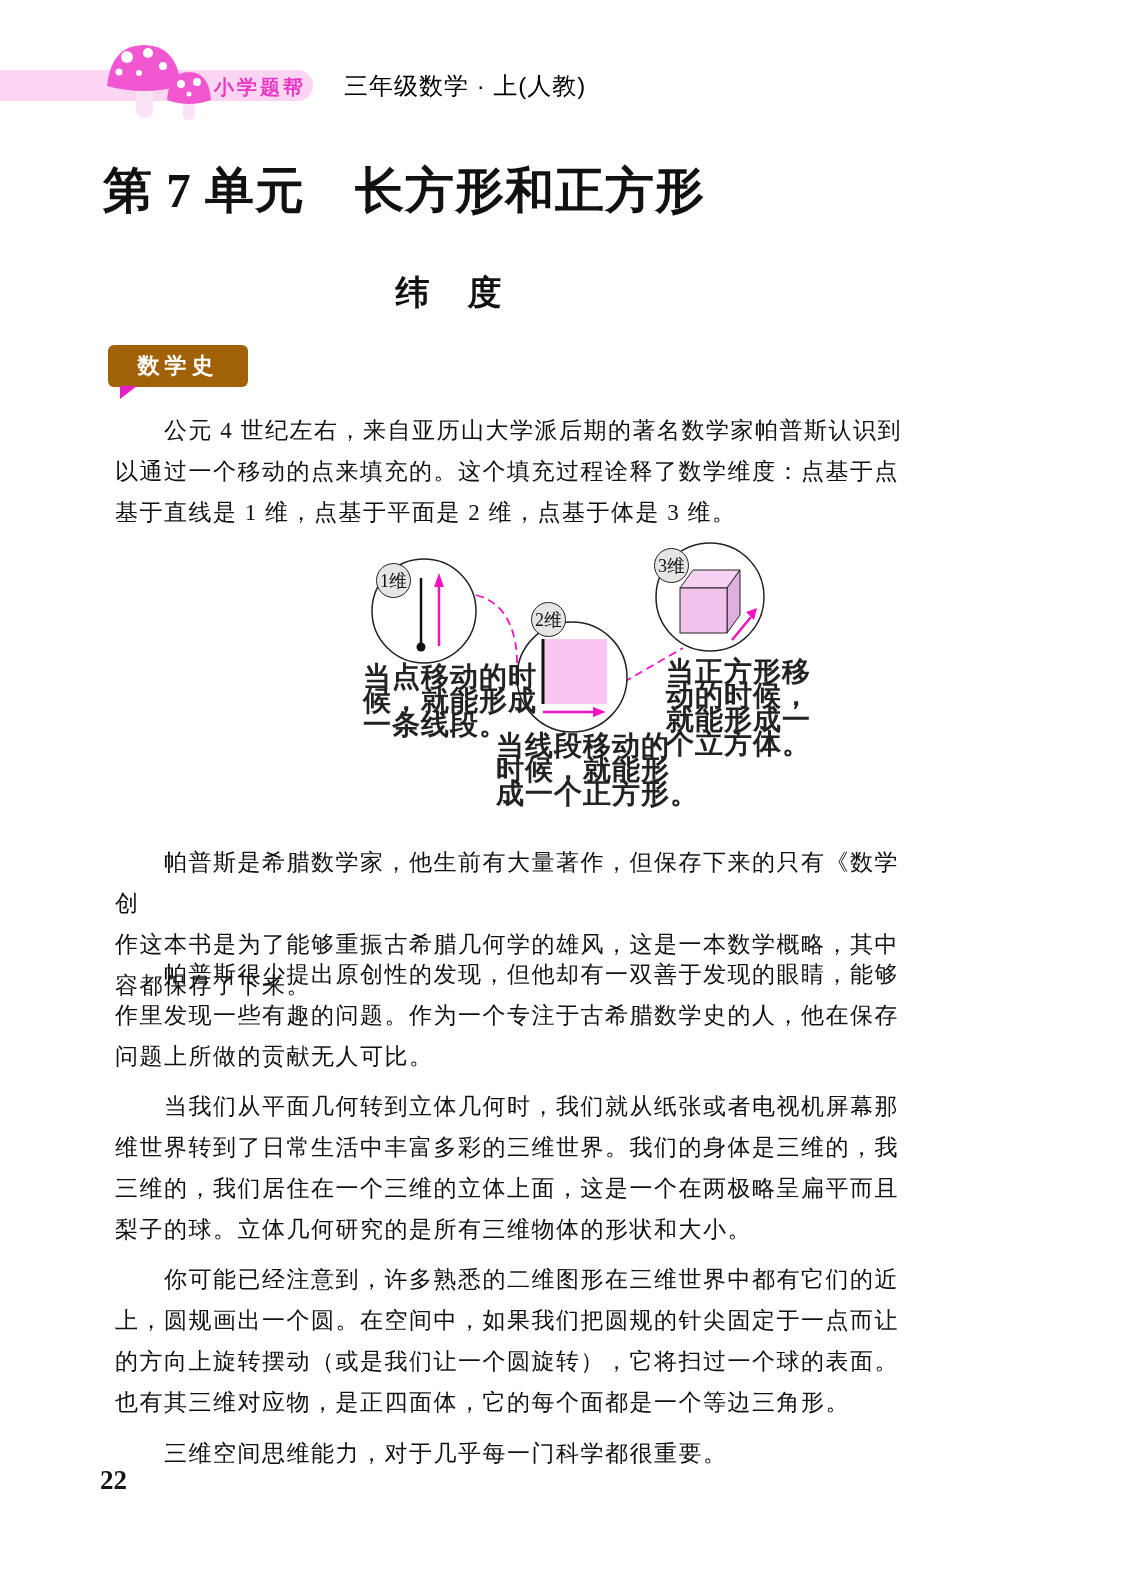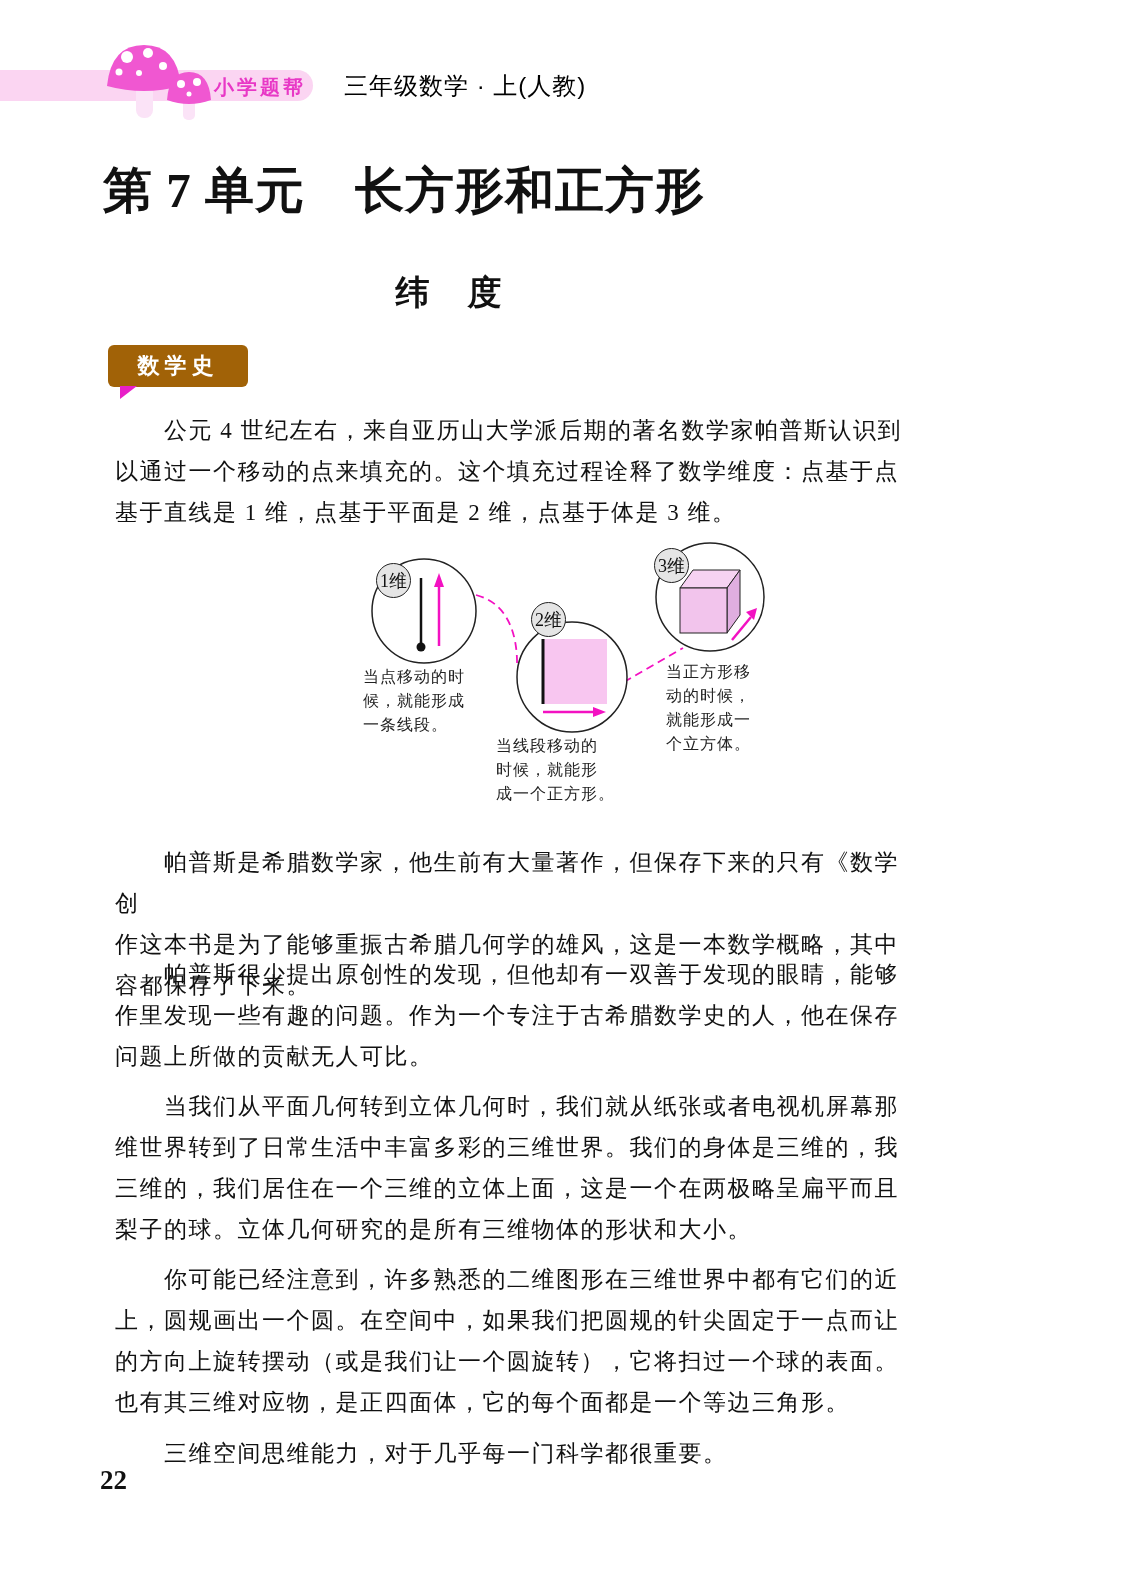--- a/index.html
+++ b/index.html
@@ -26,21 +26,21 @@
   
   .para{position:absolute;left:115px;width:925px;margin:0;font-size:23px;line-height:41px;
     letter-spacing:1.5px;white-space:pre-line;}
   .p0{top:410px;} .p1{top:827px;margin-top:15px;} .p2{top:954px;} .p3{top:1086px;} .p4{top:1259px;} .p5{top:1433px;}
   
   .diagram{position:absolute;left:340px;top:540px;width:495px;height:290px;}
   .diagram svg{position:absolute;left:0;top:0;}
   .dim-label{position:absolute;width:33px;height:33px;border:1.5px solid #222;border-radius:50%;
     background:#e5e5e5;display:flex;align-items:center;justify-content:center;font-size:18px;color:#111;}
   .dl1{left:36px;top:23px;} .dl2{left:191px;top:62px;} .dl3{left:314px;top:8px;}
-  .caption{position:absolute;font-size:16px;line-height:24px;letter-spacing:1px;white-space:pre-line;color:#222;}
+  .caption{position:absolute;font-size:28px;line-height:24px;letter-spacing:1px;white-space:pre-line;color:#222;font-weight:bold;}
   .c1{left:23px;top:125px;} .c2{left:156px;top:194px;} .c3{left:326px;top:120px;}
   .page-number{position:absolute;left:100px;top:1465px;font-size:27px;font-weight:bold;}
 </style>
 </head>
 <body>
 
 <div class="page">
 
   <div class="band"></div>
   <svg class="mushrooms" width="112" height="82" viewBox="0 0 112 82">

